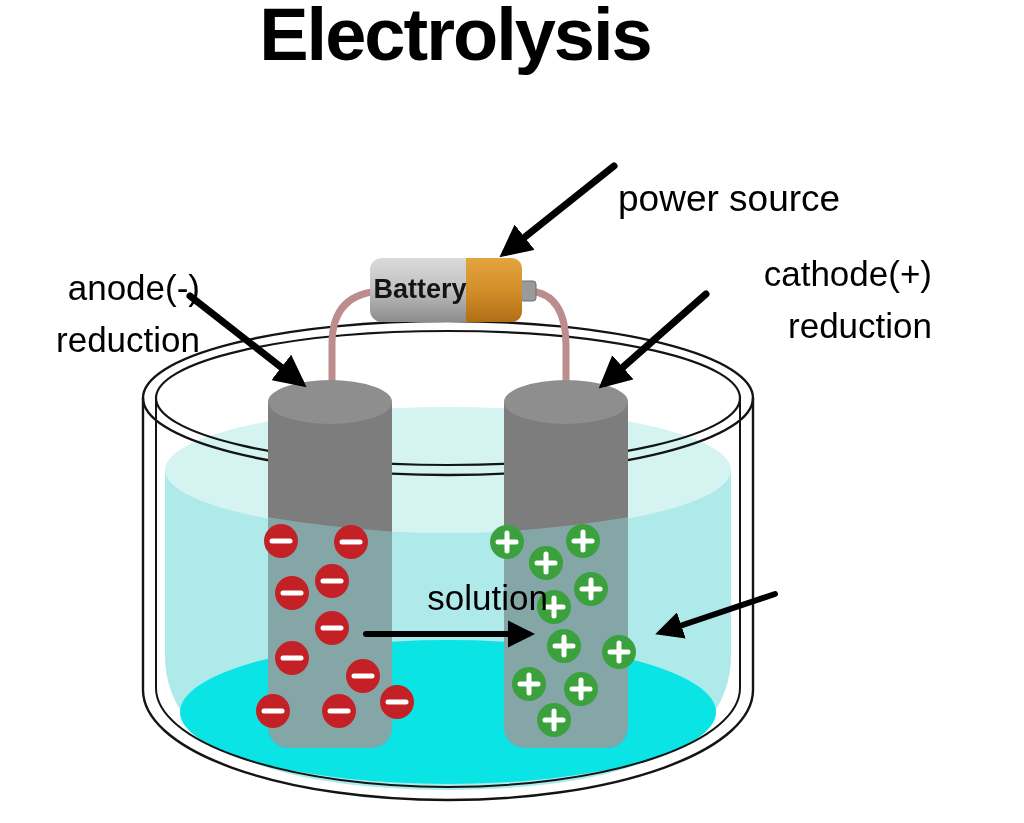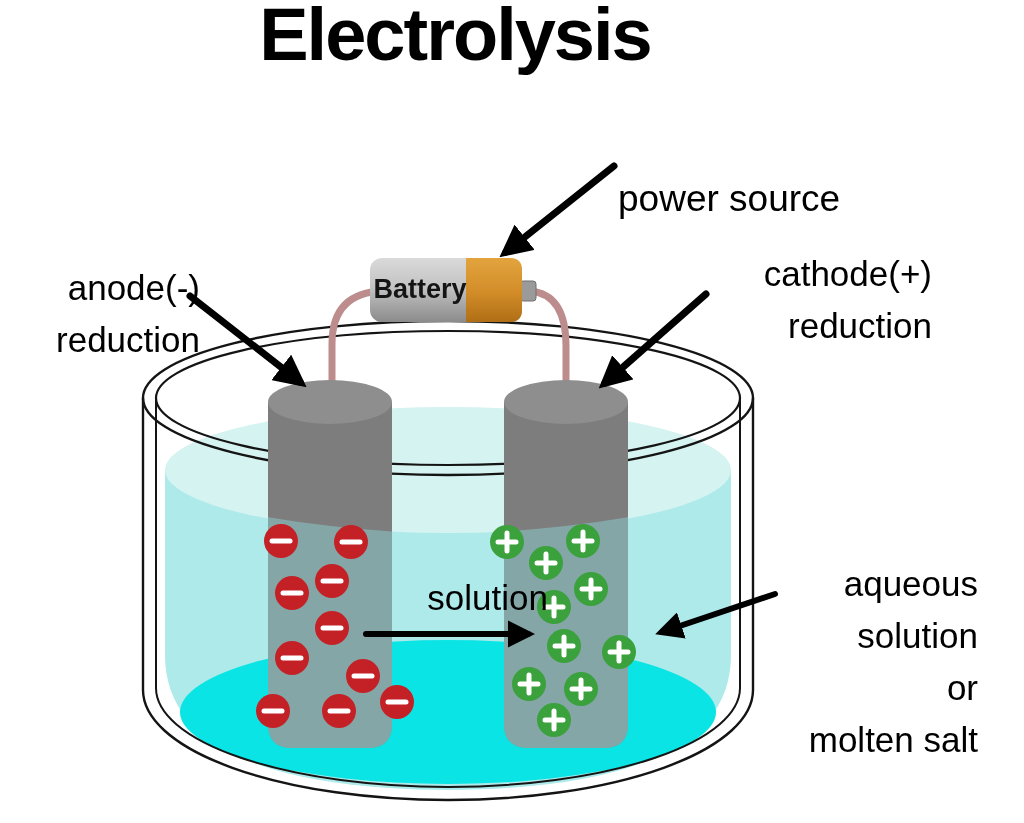--- a/index.html
+++ b/index.html
@@ -167,20 +167,14 @@
     <div>reduction</div>
   </div>
 
   <div class="lbl" style="left:714px;top:248px;width:218px;">
     <div>cathode(+)</div>
     <div>reduction</div>
   </div>
 
   <div class="lbl" style="left:348px;top:572px;width:200px;">solution</div>
 
-  <div class="lbl" style="left:750px;top:558px;width:228px;">
-    <div>aqueous</div>
-    <div>solution</div>
-    <div>or</div>
-    <div>molten salt</div>
-  </div>
 
 </div>
 
 </body></html>

